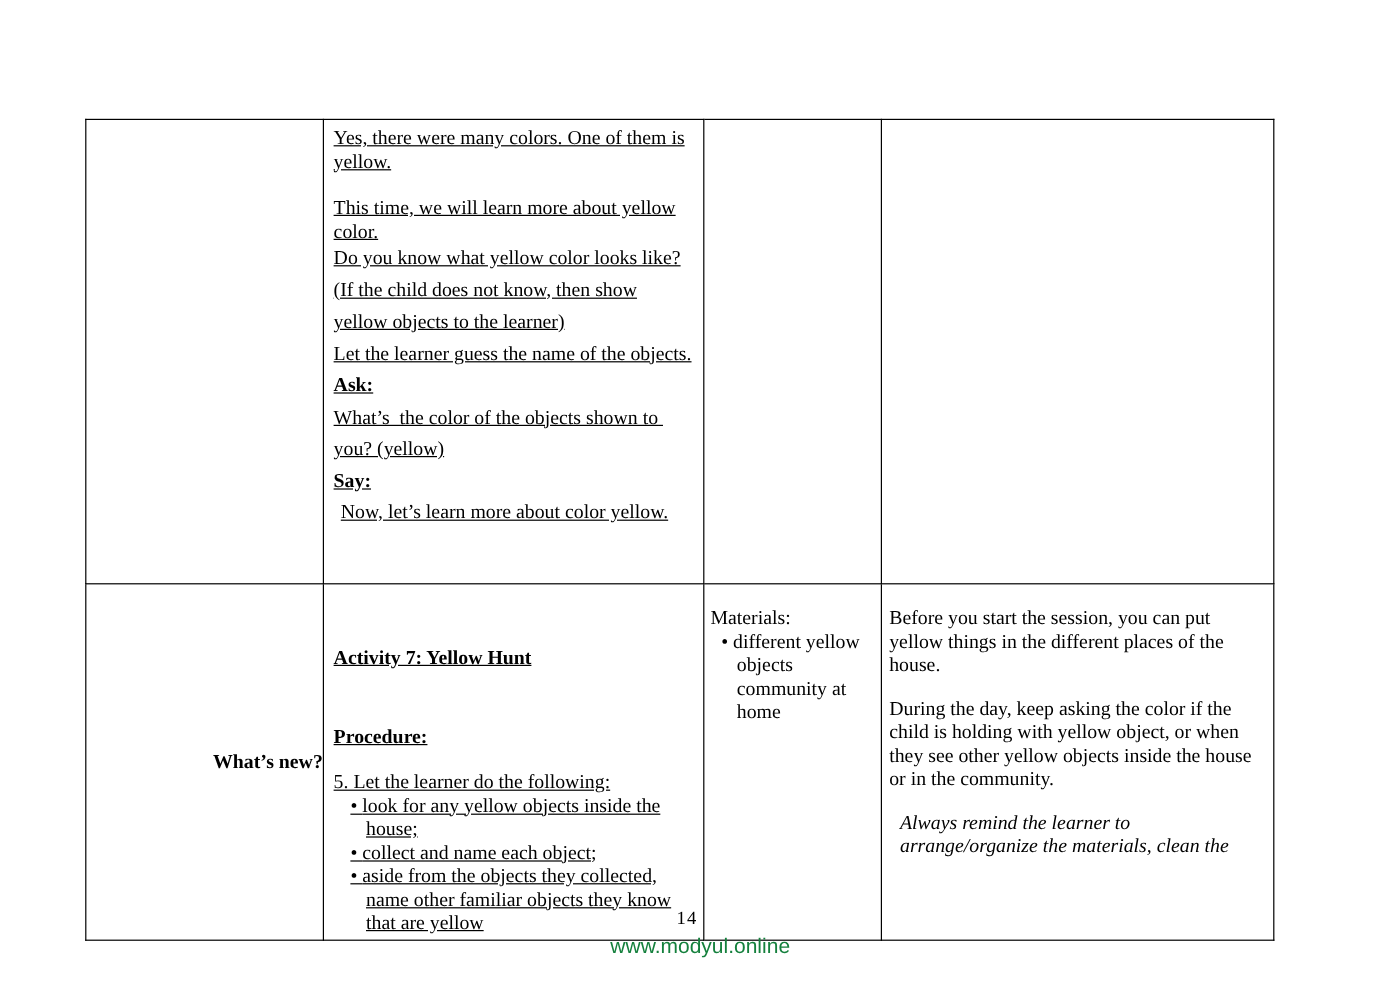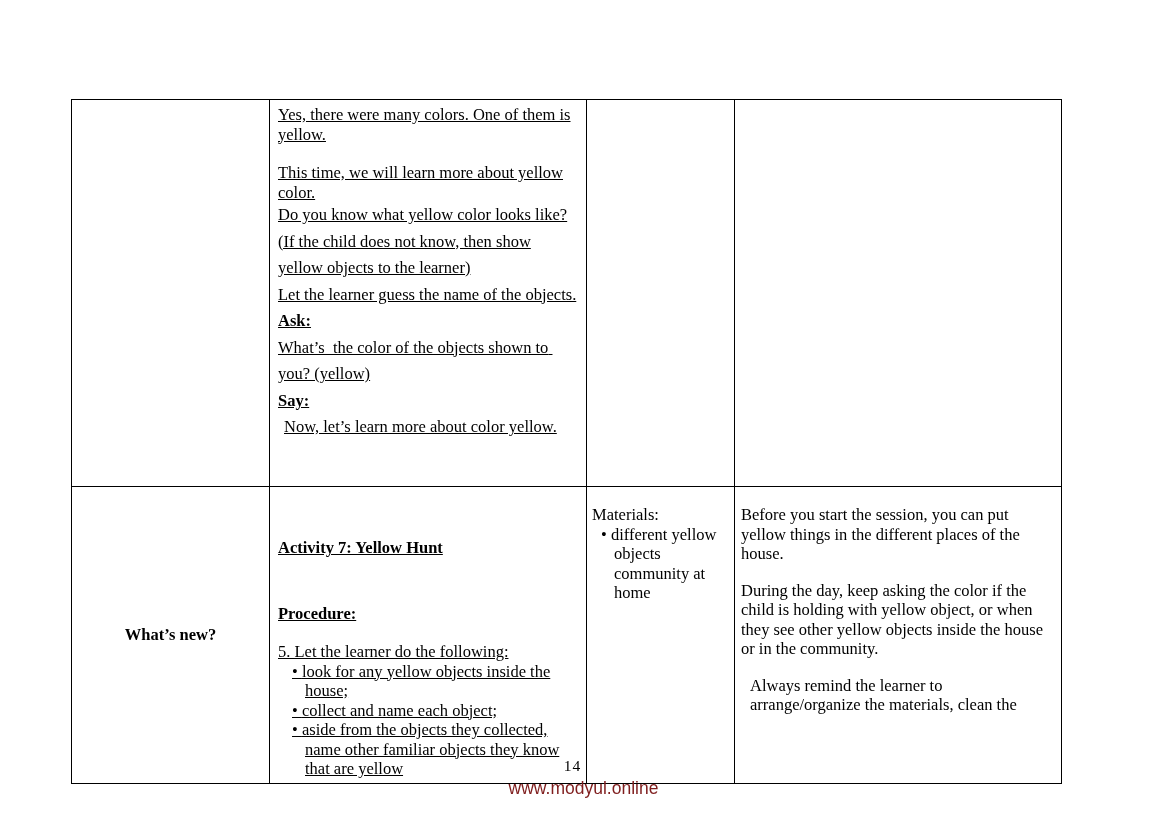--- a/index.html
+++ b/index.html
@@ -24,21 +24,21 @@
     border-collapse: collapse;
     table-layout: fixed;
     font-size: 16.5px;
   }
   .doc-table td {
     border: 1.5px solid #000000;
     vertical-align: top;
     padding: 0;
   }
 
-  td.c1 { width: 197px; }
+  td.c1 { width: 197px; text-align: right; }
   td.c2 { width: 316px; }
   td.c3 { width: 147px; }
   td.c4 { width: 326px; }
 
   tr.r1 td { height: 386px; }
   tr.r2 td { height: 227px; }
 
   .cell-inner { padding: 5px 6px 4px 8px; text-decoration: underline; }
   .cell-inner-c3 { padding: 18px 4px 4px 5px; }
   .cell-inner-c4 { padding: 18px 5px 4px 6px; }
@@ -74,20 +74,21 @@
   }
   ul.bullets li::before {
     content: "\2022\00a0";
   }
   ul.bullets-sm li {
     padding-left: 22px;
     text-indent: -13px;
   }
 
   .note-italic {
+    font-style: italic;
     line-height: 19.5px;
     margin-left: 9px;
   }
   .note-italic span { display: block; }
 
   .page-number {
     position: absolute;
     top: 757px;
     left: 0;
     width: 1145px;
@@ -96,21 +97,21 @@
     letter-spacing: 1px;
   }
   .watermark {
     position: absolute;
     top: 778px;
     left: 0;
     width: 1167px;
     text-align: center;
     font-family: "Liberation Sans", "DejaVu Sans", sans-serif;
     font-size: 17.5px;
-    color: #7f1d1d;
+    color: #15803d;
   }
 </style>
 </head>
 <body>
 
 <table class="doc-table">
   <tbody>
       <tr class="r1">
     <td class="c1"></td>
     <td class="c2">

